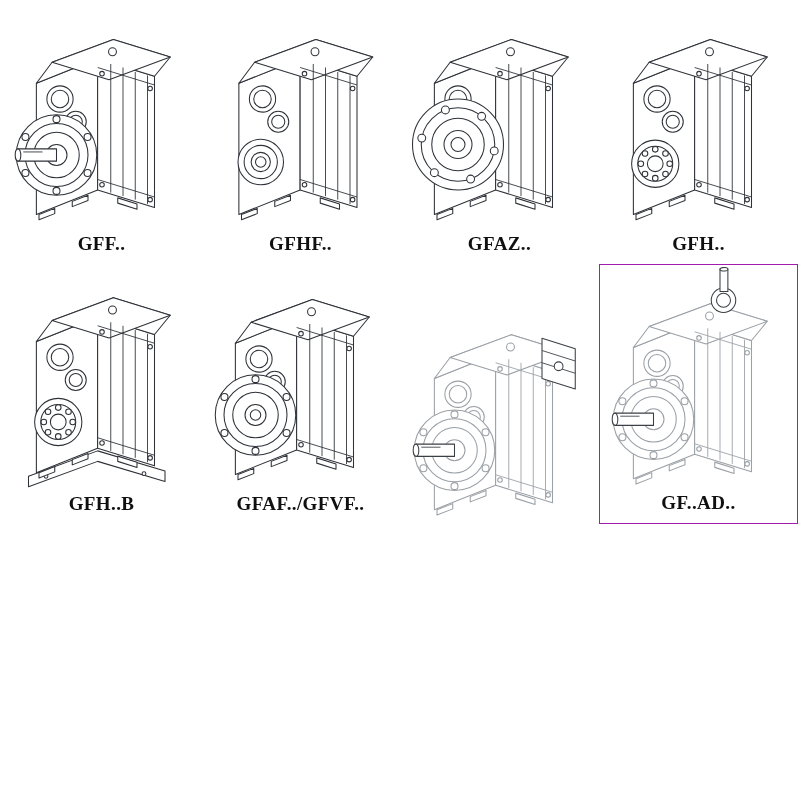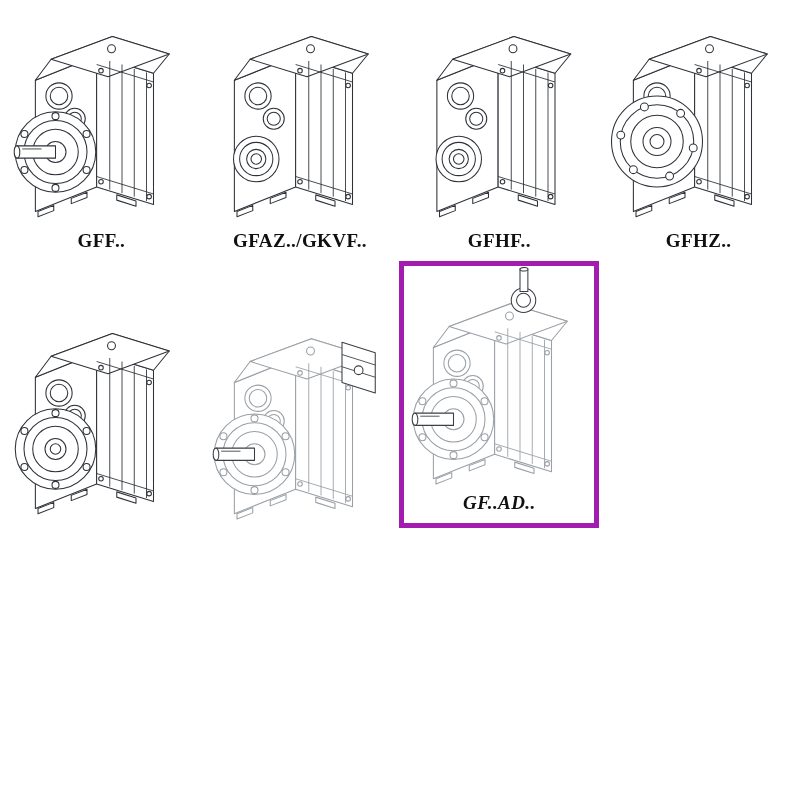--- a/index.html
+++ b/index.html
@@ -5,21 +5,21 @@
   * { margin:0; padding:0; box-sizing:border-box; }
   html,body { width:800px; height:800px; background:#fff; }
   body { font-family:"Liberation Serif", serif; overflow:hidden; }
 
   .page { width:800px; height:784px; padding:4px 2px 0 2px;
           display:grid; grid-template-columns:repeat(4,1fr);
           grid-template-rows:repeat(3,1fr); }
 
   .cell { display:flex; flex-direction:column; align-items:center;
           justify-content:flex-end; padding:1px 2px 2px 2px; }
-  .cell--boxed { border:5px solid #a21caf;font-style:italic; }
+  .cell--boxed { border:1px solid #a21caf; }
 
   .drawing { width:186px; height:224px; display:block; }
 
   .cell-label { font-weight:bold; font-size:19px; color:#101010;
                 text-align:center; letter-spacing:.4px; padding:1px 0 7px 0;
                 font-family:"Liberation Serif", serif; }
   .cell:nth-child(11) .cell-label,
   .cell:nth-child(12) .cell-label { font-size:23px; padding-bottom:4px; }
 
   
@@ -172,66 +172,78 @@
       <g class="solidg" transform="translate(0,6)">
         <use href="#sym-housing"></use>
           <use href="#sym-topbores"></use>
         <use href="#sym-flange"></use>
           <use href="#sym-shaft"></use>
       </g>
     </svg>
     <figcaption class="cell-label">GFF..</figcaption>
   </figure>
 
-  <figure class="cell">
-    <svg class="drawing" viewBox="0 0 200 256">
-      <g class="solidg" transform="translate(0,6)">
+
+  <figure class="cell">
+    <svg class="drawing" viewBox="0 0 200 256">
+      <g class="solidg" transform="translate(4,6)">
         <use href="#sym-housing"></use>
           <use href="#sym-topbores"></use>
         <use href="#sym-hollowbore"></use>
       </g>
     </svg>
-    <figcaption class="cell-label">GFAZ../GKVF..</figcaption>
-  </figure>
-
-  <figure class="cell">
-    <svg class="drawing" viewBox="0 0 200 256">
-      <g class="solidg" transform="translate(4,6)">
-        <use href="#sym-housing"></use>
-          <use href="#sym-topbores"></use>
-        <use href="#sym-hollowbore"></use>
-      </g>
-    </svg>
     <figcaption class="cell-label">GFHF..</figcaption>
   </figure>
 
   <figure class="cell">
     <svg class="drawing" viewBox="0 0 200 256">
       <g class="solidg" transform="translate(0,6)">
         <use href="#sym-housing"></use>
           <use href="#sym-topbores"></use>
         <use href="#sym-bigflange"></use>
       </g>
     </svg>
-    <figcaption class="cell-label">GFHZ..</figcaption>
-  </figure>
-
-
+    <figcaption class="cell-label">GFAZ..</figcaption>
+  </figure>
+
+  <figure class="cell">
+    <svg class="drawing" viewBox="0 0 200 256">
+      <g class="solidg" transform="translate(0,6)">
+        <use href="#sym-housing"></use>
+          <use href="#sym-topbores"></use>
+        <use href="#sym-bearingbore"></use>
+      </g>
+    </svg>
+    <figcaption class="cell-label">GFH..</figcaption>
+  </figure>
+
+  <figure class="cell">
+    <svg class="drawing" viewBox="0 0 200 256">
+      <g class="solidg" transform="translate(0,4)">
+        <use href="#sym-base"></use>
+        <use href="#sym-housing"></use>
+          <use href="#sym-topbores"></use>
+        <use href="#sym-bearingbore"></use>
+      </g>
+    </svg>
+    <figcaption class="cell-label">GFH..B</figcaption>
+  </figure>
 
 
 
   <figure class="cell">
     <svg class="drawing" viewBox="0 0 200 256">
       <g class="solidg" transform="translate(0,6)">
         <use href="#sym-housing"></use>
           <use href="#sym-topbores"></use>
         <use href="#sym-flange"></use>
         <circle cx="48" cy="162" r="6"></circle>
       </g>
     </svg>
+    <figcaption class="cell-label">GFAF../GFVF..</figcaption>
   </figure>
 
 
   <figure class="cell">
     <svg class="drawing" viewBox="0 0 200 256">
       <g class="dashedg" transform="translate(0,12)">
         <use href="#sym-housing"></use>
           <use href="#sym-topbores"></use>
         <use href="#sym-flange"></use>
       </g>

